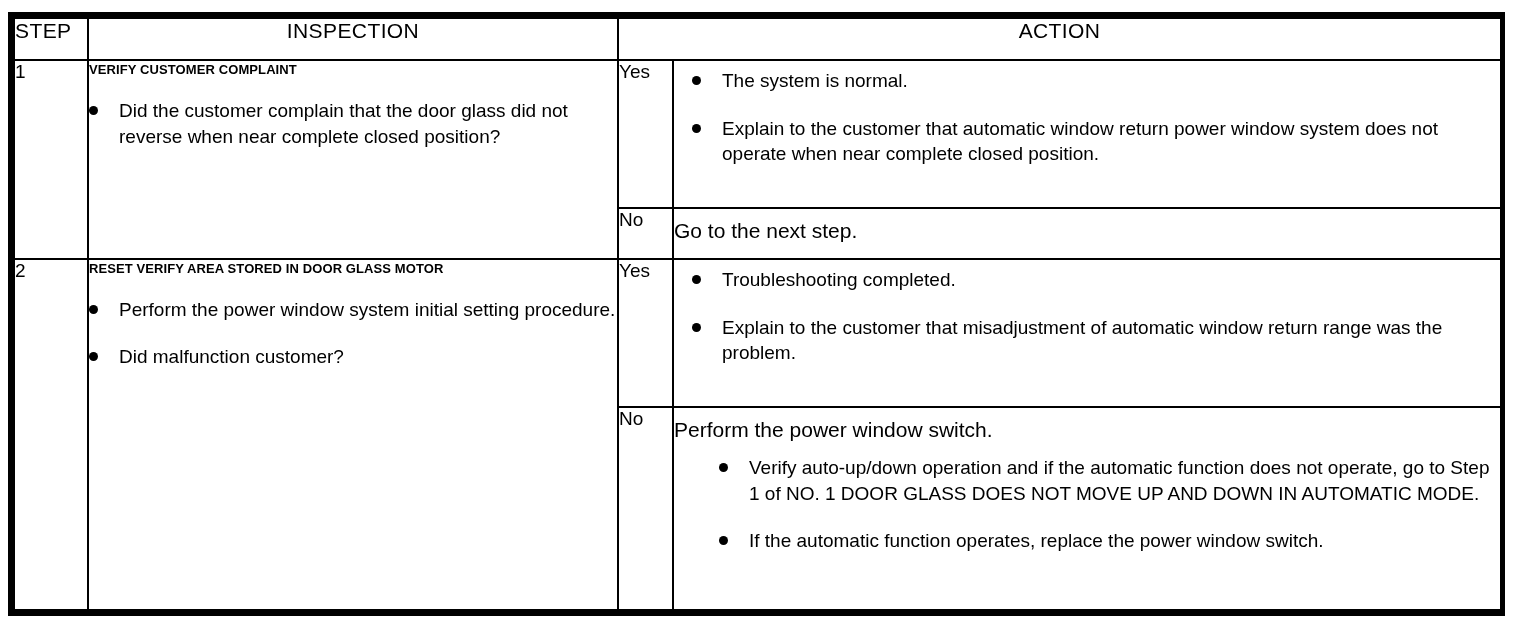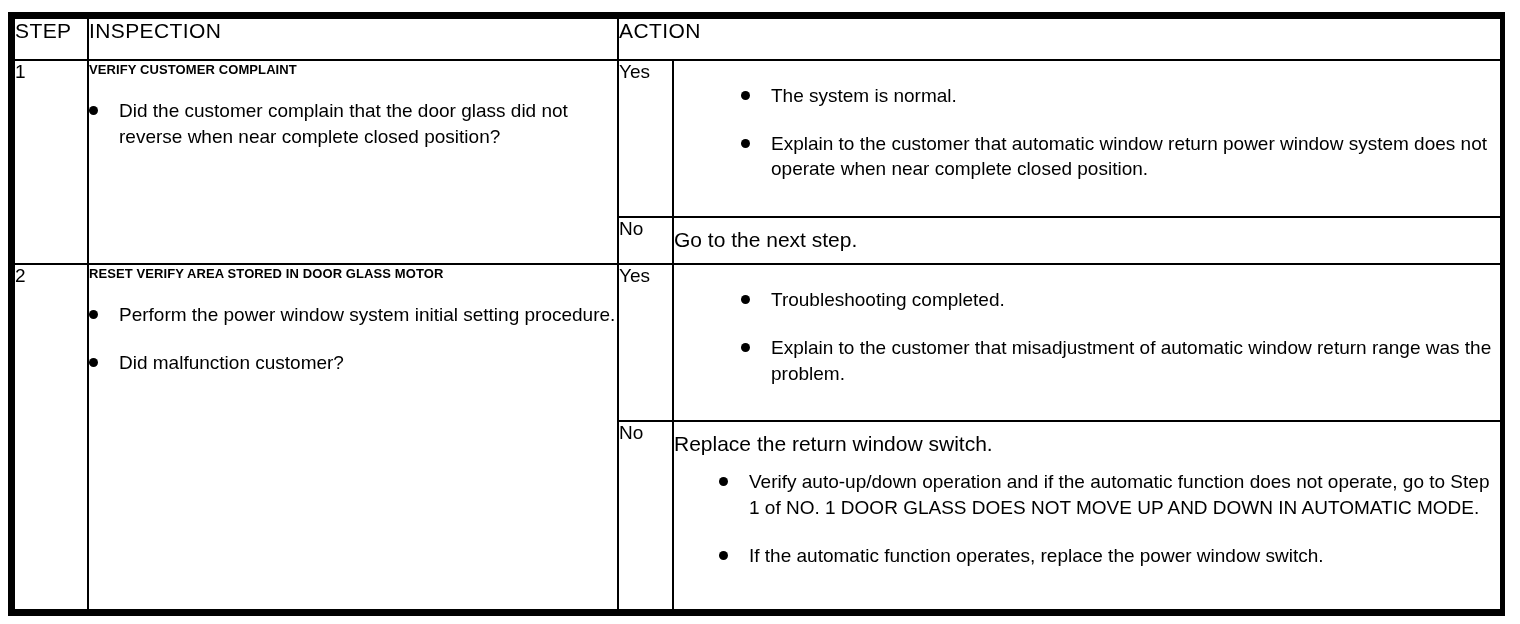--- a/index.html
+++ b/index.html
@@ -56,20 +56,21 @@
     font-size: 21px;
     font-weight: bold;
     letter-spacing: 0.4px;
     vertical-align: middle;
   }
   .hdr-step {
     text-align: left;
     padding-left: 6px;
   }
   .hdr-center {
+    text-align: center;
   }
   
   .step-cell {
     font-size: 19px;
     padding: 5px 0 0 6px;
     line-height: 1.18;
   }
   .yn-cell {
     font-size: 19px;
     padding: 5px 0 0 6px;
@@ -99,22 +100,22 @@
   }
   ul.bullets {
     list-style: none;
     margin: 0;
     padding: 0;
   }
   ul.bullets.insp-bullets {
     margin-top: 20px;
   }
   ul.bullets.act-bullets {
-    margin-top: 15px;
-    padding-left: 67px;
+    margin-top: 0;
+    padding-left: 18px;
   }
   ul.bullets.act-bullets-indent {
     margin-top: 12px;
     padding-left: 45px;
   }
   ul.bullets li {
     position: relative;
     padding-left: 30px;
     margin-bottom: 22px;
     line-height: 1.35;
@@ -213,21 +214,21 @@
                 <span class="dot"></span>
                 <span>Explain to the customer that misadjustment of automatic window return range was the problem.</span>
               </li>
             </ul>
           </td>
         </tr>
 
         <tr>
           <td class="yn-cell">No</td>
           <td class="action-cell tight">
-            <div class="plain-line">Replace the return window switch.</div>
+            <div class="plain-line">Perform the power window switch.</div>
             <ul class="bullets act-bullets-indent">
               <li>
                 <span class="dot"></span>
                 <span>Verify auto-up/down operation and if the automatic function does not operate, go to Step 1 of NO. 1 DOOR GLASS DOES NOT MOVE UP AND DOWN IN AUTOMATIC MODE.</span>
               </li>
               <li>
                 <span class="dot"></span>
                 <span>If the automatic function operates, replace the power window switch.</span>
               </li>
             </ul>

